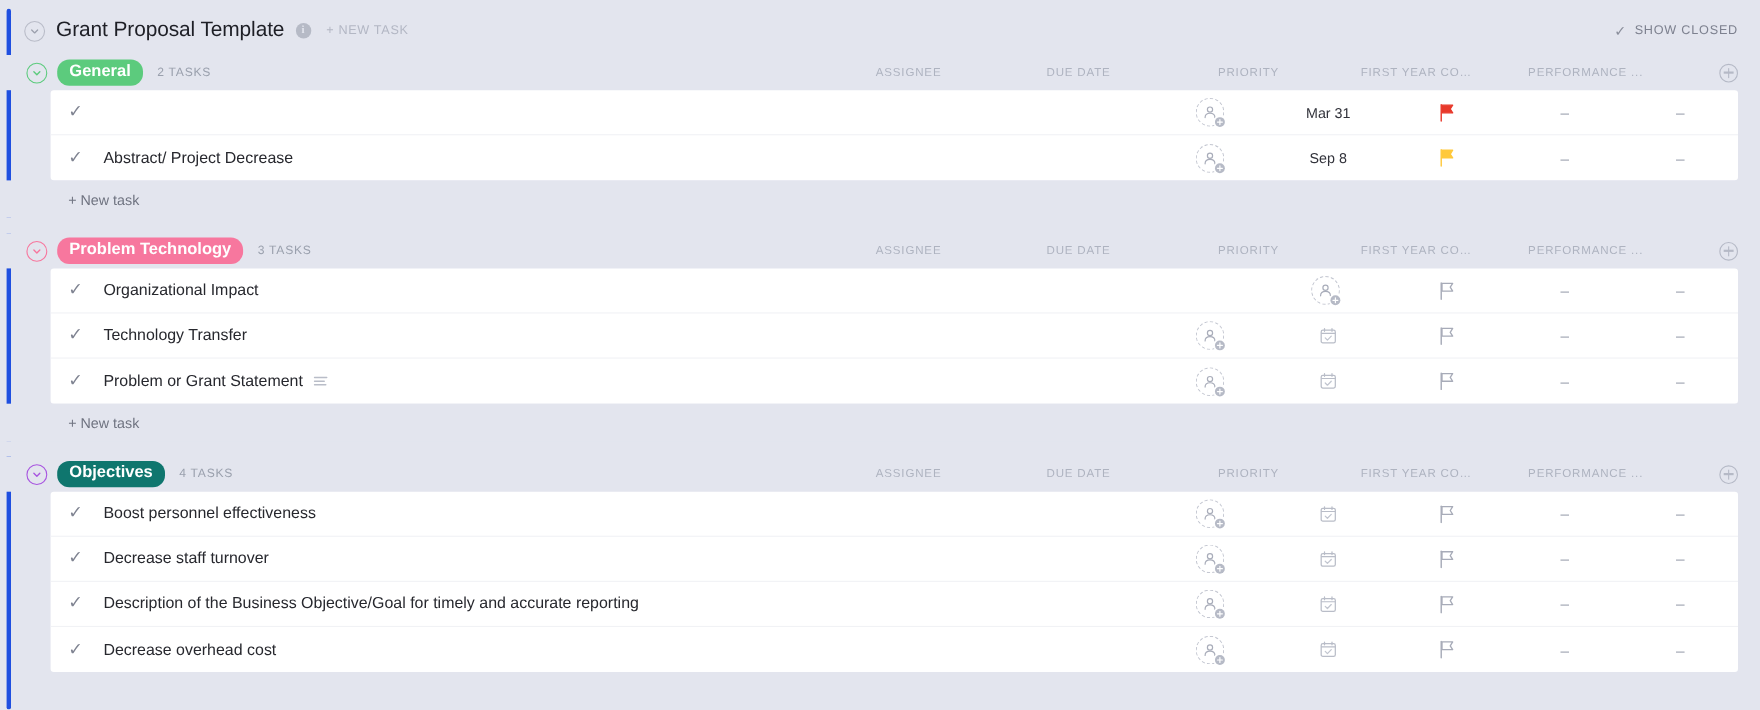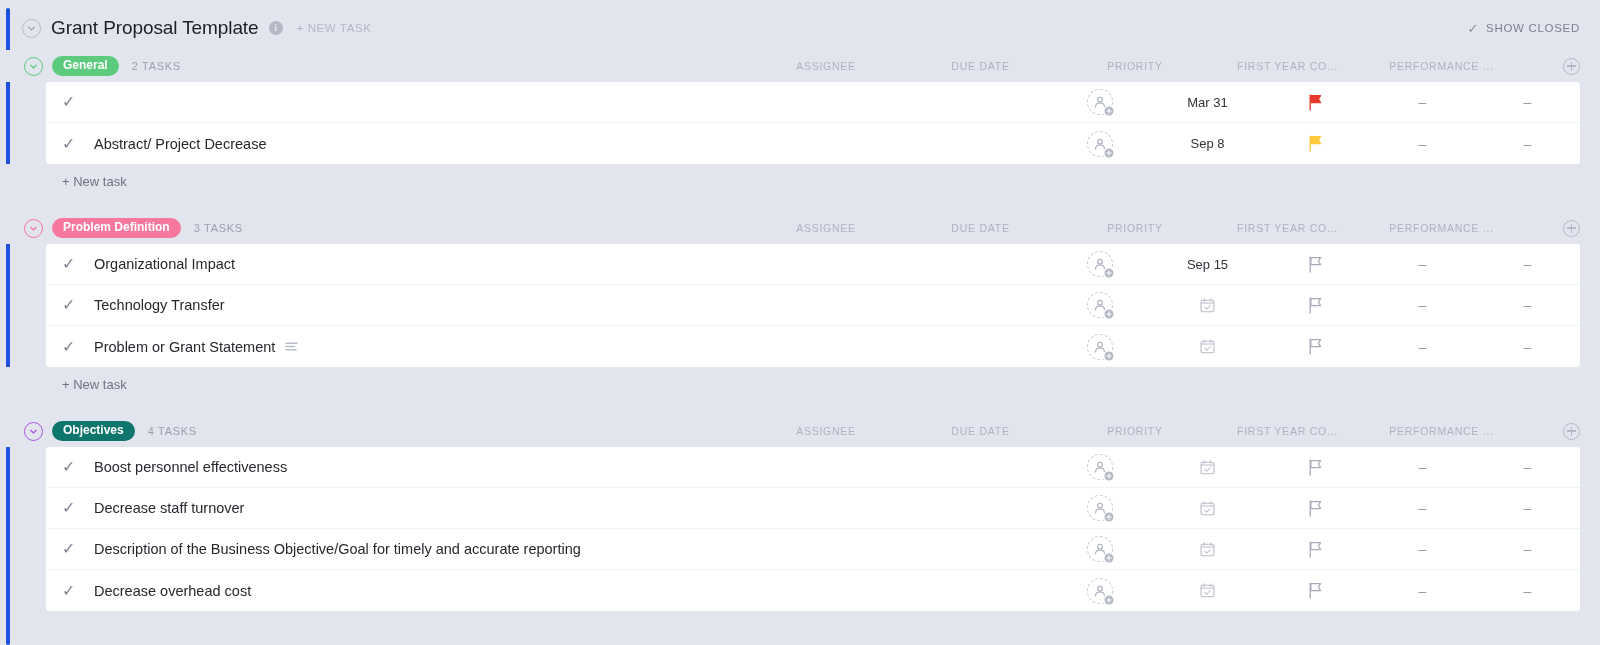--- a/index.html
+++ b/index.html
@@ -62,21 +62,21 @@
 
   
   .group { position: relative; }
 
   .group-header {
     display: flex; align-items: center;
     height: 32px; padding-left: 24px; padding-right: 20px;
     background: #e3e5ee;
   }
   .group-badge {
-    font-size: 12px; font-weight: bold; color: #fff;
+    font-size: 15px; font-weight: bold; color: #fff;
     padding: 3px 11px 4px; border-radius: 11px;
     margin-left: 9px; white-space: nowrap; line-height: 1.1;
   }
   .group-count {
     font-size: 11px; letter-spacing: 0.7px; color: #9aa0ad;
     margin-left: 13px; white-space: nowrap;
   }
 
   
   .col-heads { margin-left: auto; display: flex; align-items: center; gap: 47px; }
@@ -295,21 +295,21 @@
         <div class="new-task-row">+ New task</div>
         <div class="spacer-md"></div>
       </div>
       <div class="group">
         <div class="group-header">
           <div class="circle-chevron" style="border-color: rgb(247, 119, 158);">
             <svg width="9" height="9" viewBox="0 0 10 10">
               <path d="M2 3.6 L5 6.6 L8 3.6" fill="none" stroke="#f7779e" stroke-width="1.4" stroke-linecap="round" stroke-linejoin="round"></path>
             </svg>
           </div>
-          <div class="group-badge" style="background: rgb(247, 119, 158);">Problem Definition</div>
+          <div class="group-badge" style="background: rgb(247, 119, 158);">Problem Technology</div>
           <div class="group-count">3 TASKS</div>
           <div class="col-heads">
             <div class="col-head ch-assignee">ASSIGNEE</div>
             <div class="col-head ch-duedate">DUE DATE</div>
             <div class="col-head ch-priority">PRIORITY</div>
             <div class="col-head ch-cost">FIRST YEAR COS...</div>
             <div class="col-head ch-perf">PERFORMANCE ...</div>
             <div class="plus-circle"></div>
           </div>
         </div>
@@ -327,23 +327,20 @@
                       <path d="M2.9 13.6 c0-2.9 2.3-4.5 5.1-4.5 s5.1 1.6 5.1 4.5" fill="none" stroke="#a9adba" stroke-width="1.25" stroke-linecap="round"></path>
                     </svg>
                   </div>
                   <div class="plusbadge">
                     <svg width="12" height="12" viewBox="0 0 12 12">
                       <circle cx="6" cy="6" r="5.4" fill="#b6bac6"></circle>
                       <path d="M6 3.3 V8.7 M3.3 6 H8.7" stroke="#ffffff" stroke-width="1.3" stroke-linecap="round"></path>
                     </svg>
                   </div>
                 </div>
-              </div>
-              <div class="cell c-duedate">
-                <span>Sep 15</span>
               </div>
               <div class="cell c-priority">
                 <span style="display: inline-flex;">
                   <svg width="15" height="17" viewBox="0 0 15 17">
                     <path d="M2.2 1.2 V16" stroke="#a7abb8" stroke-width="1.3" stroke-linecap="round" fill="none"></path>
                     <path d="M2.9 1.6 H12.6 L10.4 5.1 L12.6 8.6 H2.9 Z" fill="none" stroke="#a7abb8" stroke-width="1.2" stroke-linejoin="round"></path>
                   </svg>
                 </span>
               </div>
               <div class="cell c-cost">

